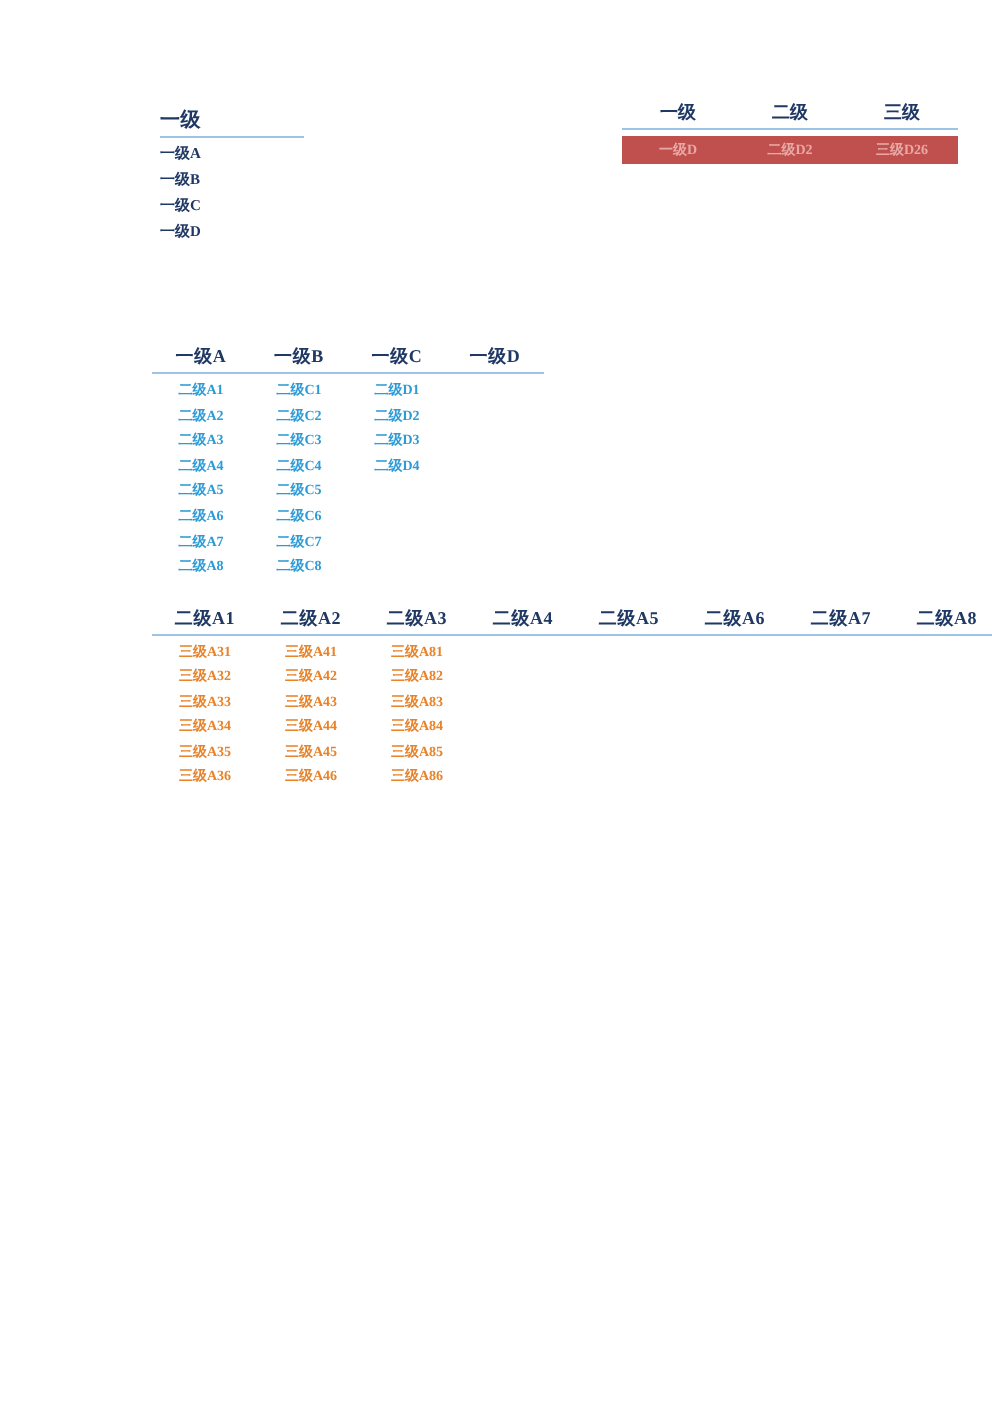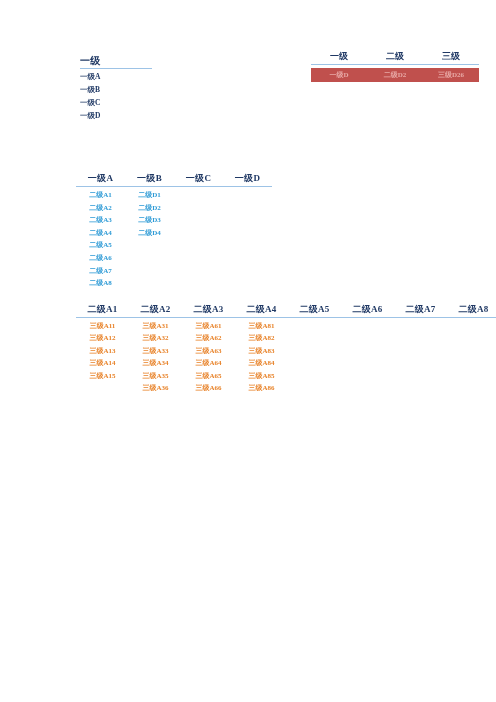--- a/index.html
+++ b/index.html
@@ -104,20 +104,30 @@
           <div class="item lvl2">二级A1</div>
           <div class="item lvl2">二级A2</div>
           <div class="item lvl2">二级A3</div>
           <div class="item lvl2">二级A4</div>
           <div class="item lvl2">二级A5</div>
           <div class="item lvl2">二级A6</div>
           <div class="item lvl2">二级A7</div>
           <div class="item lvl2">二级A8</div>
         </div>
         <div class="col">
+          <div class="item lvl2">二级C1</div>
+          <div class="item lvl2">二级C2</div>
+          <div class="item lvl2">二级C3</div>
+          <div class="item lvl2">二级C4</div>
+          <div class="item lvl2">二级C5</div>
+          <div class="item lvl2">二级C6</div>
+          <div class="item lvl2">二级C7</div>
+          <div class="item lvl2">二级C8</div>
+        </div>
+        <div class="col">
           <div class="item lvl2">二级D1</div>
           <div class="item lvl2">二级D2</div>
           <div class="item lvl2">二级D3</div>
           <div class="item lvl2">二级D4</div>
         </div>
       </div>
   </div>
 
   <div class="block" id="block4">
     <div class="hdrrow">
@@ -126,41 +136,34 @@
         <div class="hc hdr">二级A3</div>
         <div class="hc hdr">二级A4</div>
         <div class="hc hdr">二级A5</div>
         <div class="hc hdr">二级A6</div>
         <div class="hc hdr">二级A7</div>
         <div class="hc hdr">二级A8</div>
       </div>
     <div class="hdrline"></div>
     <div class="body cols">
         <div class="col">
-          <div class="item lvl3">三级A11</div>
-          <div class="item lvl3">三级A12</div>
-          <div class="item lvl3">三级A13</div>
-          <div class="item lvl3">三级A14</div>
-          <div class="item lvl3">三级A15</div>
-        </div>
-        <div class="col">
           <div class="item lvl3">三级A31</div>
           <div class="item lvl3">三级A32</div>
           <div class="item lvl3">三级A33</div>
           <div class="item lvl3">三级A34</div>
           <div class="item lvl3">三级A35</div>
           <div class="item lvl3">三级A36</div>
         </div>
         <div class="col">
-          <div class="item lvl3">三级A61</div>
-          <div class="item lvl3">三级A62</div>
-          <div class="item lvl3">三级A63</div>
-          <div class="item lvl3">三级A64</div>
-          <div class="item lvl3">三级A65</div>
-          <div class="item lvl3">三级A66</div>
+          <div class="item lvl3">三级A41</div>
+          <div class="item lvl3">三级A42</div>
+          <div class="item lvl3">三级A43</div>
+          <div class="item lvl3">三级A44</div>
+          <div class="item lvl3">三级A45</div>
+          <div class="item lvl3">三级A46</div>
         </div>
         <div class="col">
           <div class="item lvl3">三级A81</div>
           <div class="item lvl3">三级A82</div>
           <div class="item lvl3">三级A83</div>
           <div class="item lvl3">三级A84</div>
           <div class="item lvl3">三级A85</div>
           <div class="item lvl3">三级A86</div>
         </div>
       </div>

